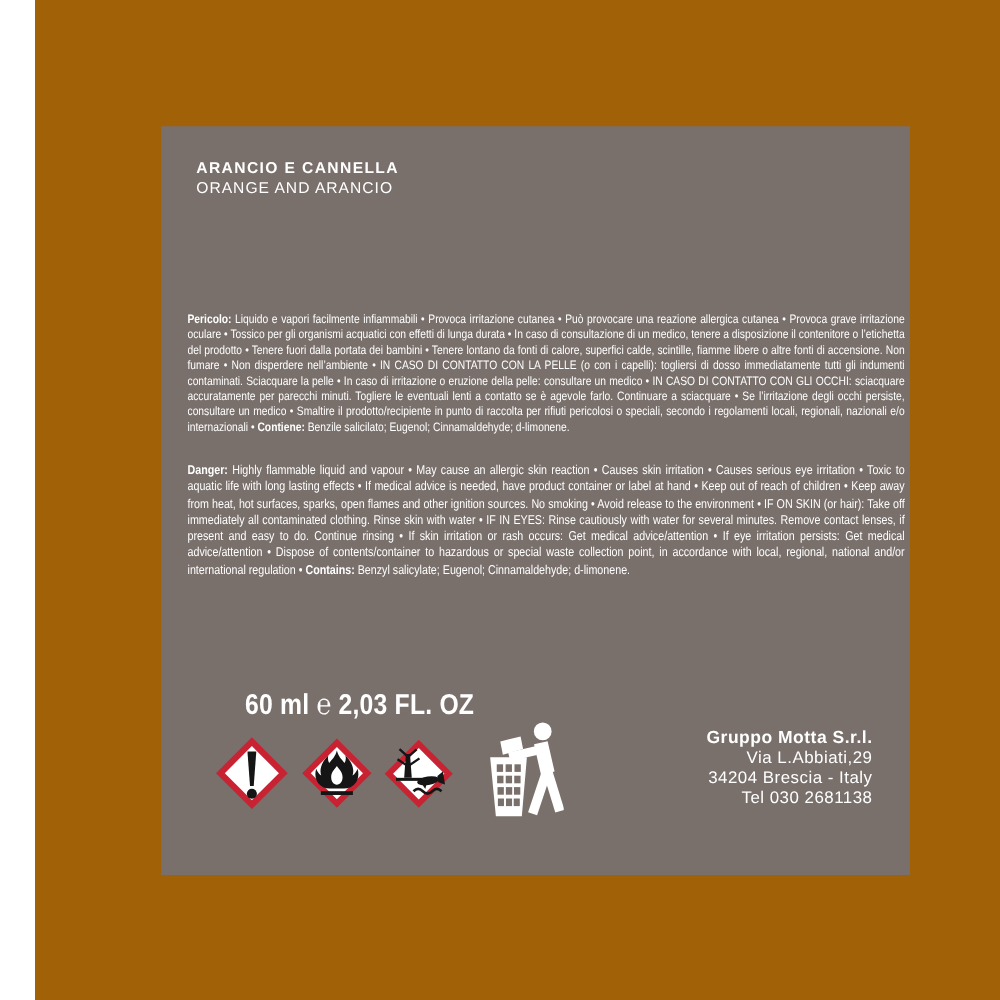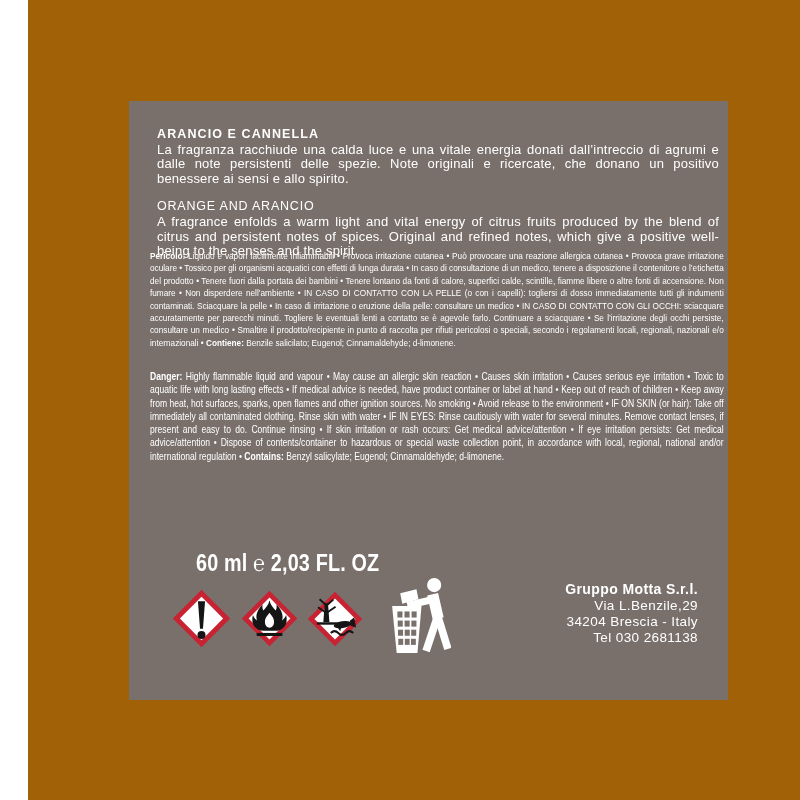--- a/index.html
+++ b/index.html
@@ -40,23 +40,21 @@
   .company .co-name{font-weight:bold;font-size:14px;}
 </style>
 </head>
 <body>
 
 <div class="page">
   <div class="label">
 
     <div class="desc">
       <h1>ARANCIO E CANNELLA</h1>
-      <p>La fragranza racchiude una calda luce e una vitale energia donati dall’intreccio di agrumi e dalle note persistenti delle spezie. Note originali e ricercate, che donano un positivo benessere ai sensi e allo spirito.</p>
       <h2>ORANGE AND ARANCIO</h2>
-      <p>A fragrance enfolds a warm light and vital energy of citrus fruits produced by the blend of citrus and persistent notes of spices. Original and refined notes, which give a positive well-being to the senses and the spirit.</p>
     </div>
 
     <p class="hazard hazard-it"><b>Pericolo:</b><span> Liquido e vapori facilmente infiammabili • Provoca irritazione cutanea • Può provocare una reazione allergica cutanea • Provoca grave irritazione oculare • Tossico per gli organismi acquatici con effetti di lunga durata •  In caso di consultazione di un medico, tenere a disposizione il contenitore o l’etichetta del prodotto • Tenere fuori dalla portata dei bambini • Tenere lontano da fonti di calore, superfici calde, scintille, fiamme libere o altre fonti di accensione. Non fumare • Non disperdere nell’ambiente • IN CASO DI CONTATTO CON LA PELLE (o con i capelli): togliersi di dosso immediatamente tutti gli indumenti contaminati. Sciacquare la pelle • In caso di irritazione o eruzione della pelle: consultare un medico • IN CASO DI CONTATTO CON GLI OCCHI: sciacquare accuratamente per parecchi minuti. Togliere le eventuali lenti a contatto se è agevole farlo. Continuare a sciacquare • Se l’irritazione degli occhi persiste, consultare un medico • Smaltire il prodotto/recipiente in punto di raccolta per rifiuti pericolosi o speciali, secondo i regolamenti locali, regionali, nazionali e/o internazionali • </span><b>Contiene:</b><span> Benzile salicilato; Eugenol; Cinnamaldehyde; d-limonene.</span></p>
 
     <p class="hazard hazard-en"><b>Danger:</b><span> Highly flammable liquid and vapour • May cause an allergic skin reaction • Causes skin irritation • Causes serious eye irritation • Toxic to aquatic life with long lasting effects • If medical advice is needed, have product container or label at hand • Keep out of reach of children • Keep away from heat, hot surfaces, sparks, open flames and other ignition sources. No smoking • Avoid release to the environment • IF ON SKIN (or hair): Take off immediately all contaminated clothing. Rinse skin with water • IF IN EYES: Rinse cautiously with water for several minutes. Remove contact lenses, if present and easy to do. Continue rinsing • If skin irritation or rash occurs: Get medical advice/attention • If eye irritation persists: Get medical advice/attention • Dispose of contents/container to hazardous or special waste collection point, in accordance with local, regional, national and/or international regulation • </span><b>Contains:</b><span> Benzyl salicylate; Eugenol; Cinnamaldehyde; d-limonene.</span></p>
 
     <div class="volume">60 ml ℮ 2,03 FL. OZ</div>
 
     <svg class="picto picto-exclamation" viewBox="0 0 60 60" xmlns="http://www.w3.org/2000/svg">
       <polygon points="30,0.8 59.2,30 30,59.2 0.8,30" fill="#c82332"></polygon>
@@ -110,19 +108,19 @@
         <rect x="14.4" y="52" width="5" height="6" fill="#79706c"></rect>
         <rect x="20.8" y="52" width="5" height="6" fill="#79706c"></rect>
         <rect x="8.1" y="61" width="4.8" height="6" fill="#79706c"></rect>
         <rect x="14.5" y="61" width="4.8" height="6" fill="#79706c"></rect>
         <rect x="20.6" y="61" width="4.8" height="6" fill="#79706c"></rect>
       </g>
     </svg>
 
     <div class="company">
       <div class="co-name">Gruppo Motta S.r.l.</div>
-      <div>Via L.Benzile,29</div>
+      <div>Via L.Abbiati,29</div>
       <div>34204 Brescia - Italy</div>
       <div>Tel 030 2681138</div>
     </div>
 
   </div>
 </div>
 
 </body></html>

